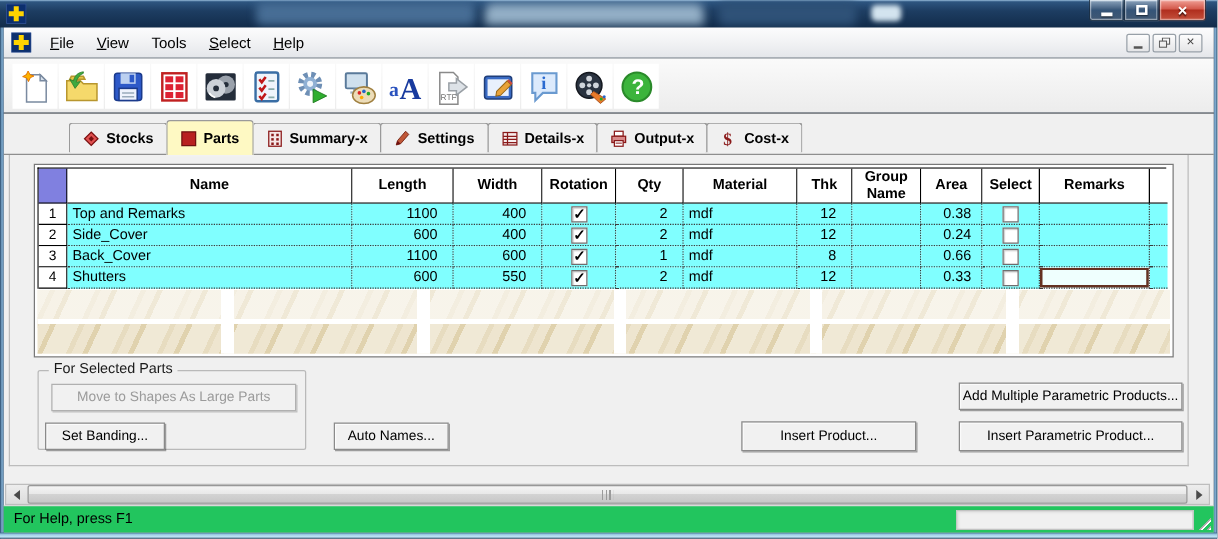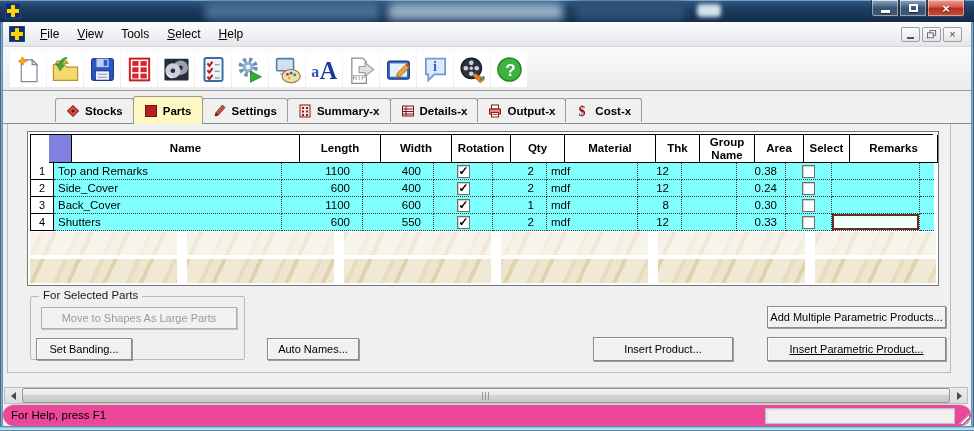--- a/index.html
+++ b/index.html
@@ -73,21 +73,21 @@
   .tab svg { width:14px; height:14px; }
 
   
   .panel-outline { position:absolute; left:7px; top:124px; width:944px; height:249px;
     border:1px solid #bcbcbc; border-top:none; }
 
   
   .table-region { position:absolute; left:27px; top:131px; width:912px; height:155px;
     border:1px solid #787878; background:#fff; overflow:hidden; z-index:2; }
   .grid { position:absolute; left:2px; top:2px; width:903px; border-left:1px solid #000; border-top:1px solid #000; }
-  .g-head { display:flex; height:28px;margin-left:18px; }
+  .g-head { display:flex; height:28px; }
   .g-row  { display:flex; height:17px; }
   .gc { flex:none; overflow:hidden; }
   .hcell { background:#fff; border-right:1px solid #000; border-bottom:1px solid #000;
     display:flex; align-items:center; justify-content:center; text-align:center;
     font-size:11.5px; font-weight:bold; line-height:1.1; }
   .corner { background:#8080e0; border-right:1px solid #000; border-bottom:1px solid #000; }
   .numcell { background:#fff; border-right:1px solid #000; border-bottom:1px solid #000;
     display:flex; align-items:center; justify-content:center; font-size:11px; }
   .dcell { background:#80ffff; border-right:1px dotted #3a3a3a; border-bottom:1px dotted #3a3a3a;
     font-size:11.5px; line-height:15px; padding-top:1px; white-space:nowrap; }
@@ -134,36 +134,36 @@
   .btn { position:absolute; background:#f1f1f1; border:1px solid #8a8a8a;
     box-shadow: inset 1px 1px 0 #fbfbfb, 1px 1px 0 rgba(0,0,0,.35);
     font-size:11px; color:#000; display:flex; align-items:center; justify-content:center;
     font-family:"Liberation Sans", sans-serif; white-space:nowrap; z-index:3; }
   .btn.disabled { color:#9b9b9b; border-color:#b0b0b0; box-shadow: 1px 1px 0 rgba(0,0,0,.2); }
   .btn-move    { left:41px; top:307px; width:196px; height:22px; }
   .btn-banding { left:36px; top:338px; width:96px;  height:22px; }
   .btn-autonames { left:267px; top:338px; width:92px; height:22px; }
   .btn-insertprod { left:593px; top:337px; width:140px; height:24px; }
   .btn-addmulti { left:767px; top:306px; width:179px; height:22px; }
-  .btn-insertparam { left:767px; top:337px; width:179px; height:24px;text-decoration:underline; }
+  .btn-insertparam { left:767px; top:337px; width:179px; height:24px; }
 
   
   .hscroll { position:absolute; left:4px; top:387px; width:964px; height:17px;
     background:linear-gradient(180deg,#ededed,#dcdcdc); border:1px solid #bdbdbd; }
   .hs-arrow { position:absolute; top:0; width:16px; height:15px; display:flex; align-items:center; justify-content:center; }
   .hs-arrow.left { left:0; } .hs-arrow.right { right:0; }
   .tri-l { width:0; height:0; border-style:solid; border-width:4px 5px 4px 0; border-color:transparent #4a4a4a transparent transparent; }
   .tri-r { width:0; height:0; border-style:solid; border-width:4px 0 4px 5px; border-color:transparent transparent transparent #4a4a4a; }
   .hs-thumb { position:absolute; left:17px; right:17px; top:0; height:15px; border:1px solid #979797; border-radius:2px;
     background:linear-gradient(180deg,#f4f4f4,#e9e9e9 45%,#d3d3d3 50%,#c7c7c7); }
   .hs-grip { position:absolute; left:50%; top:3px; width:9px; height:8px; transform:translateX(-50%);
     background: repeating-linear-gradient(90deg,#9a9a9a 0 1px, transparent 1px 3px); }
 
   
-  .statusbar { position:absolute; left:3px; top:404px; width:968px; height:22px; background:#ec4899; border-top:1px solid #d9d9d9;border-radius:11px; }
+  .statusbar { position:absolute; left:3px; top:404px; width:968px; height:22px; background:#22c55e; border-top:1px solid #d9d9d9; }
   .status-text { position:absolute; left:8px; top:4px; font-size:11.5px; color:#000; }
   .status-pane { position:absolute; right:16px; top:3px; width:190px; height:16px; border:1px solid #c2c2c2;
     box-shadow: inset 1px 1px 2px rgba(0,0,0,.08); background:#f0f0f0; }
   .resize-grip { position:absolute; right:2px; bottom:2px; width:13px; height:13px;
     background: repeating-linear-gradient(135deg, transparent 0 2px, #ababab 2px 3.5px, #fdfdfd 3.5px 4.5px);
     clip-path: polygon(100% 0, 100% 100%, 0 100%); }
 </style>
 </head>
 <body>
 
@@ -360,36 +360,36 @@
         <span>Stocks</span>
       </div>
       <div class="tab active">
         <svg viewBox="0 0 14 14">
           <rect x="1.5" y="1.5" width="11" height="11" fill="#b82020" stroke="#701010"></rect>
         </svg>
         <span>Parts</span>
       </div>
       <div class="tab">
         <svg viewBox="0 0 14 14">
-          <path d="M2 12l1-3.5L9.5 1 12 3.5 5.5 11z" fill="#c05838" stroke="#702010" stroke-width=".7"></path>
-          <path d="M2 12l3.5-1L3 8.5z" fill="#701010"></path>
-        </svg>
-        <span>Settings</span>
-      </div>
-      <div class="tab">
-        <svg viewBox="0 0 14 14">
           <rect x="2" y="1" width="10" height="12" fill="#f6e6e6" stroke="#8a1a1a"></rect>
           <rect x="4" y="3" width="2" height="2" fill="#8a1a1a"></rect>
             <rect x="8" y="3" width="2" height="2" fill="#8a1a1a"></rect>
           <rect x="4" y="6.5" width="2" height="2" fill="#8a1a1a"></rect>
             <rect x="8" y="6.5" width="2" height="2" fill="#8a1a1a"></rect>
           <rect x="4" y="10" width="2" height="2" fill="#8a1a1a"></rect>
             <rect x="8" y="10" width="2" height="2" fill="#8a1a1a"></rect>
         </svg>
         <span>Summary-x</span>
+      </div>
+      <div class="tab">
+        <svg viewBox="0 0 14 14">
+          <path d="M2 12l1-3.5L9.5 1 12 3.5 5.5 11z" fill="#c05838" stroke="#702010" stroke-width=".7"></path>
+          <path d="M2 12l3.5-1L3 8.5z" fill="#701010"></path>
+        </svg>
+        <span>Settings</span>
       </div>
       <div class="tab">
         <svg viewBox="0 0 14 14">
           <rect x="1.5" y="2" width="11" height="10" fill="#f6ecec" stroke="#8a1a1a"></rect>
           <line x1="1.5" y1="5" x2="12.5" y2="5" stroke="#8a1a1a"></line>
           <line x1="1.5" y1="7.5" x2="12.5" y2="7.5" stroke="#8a1a1a"></line>
           <line x1="1.5" y1="10" x2="12.5" y2="10" stroke="#8a1a1a"></line>
           <line x1="5" y1="2" x2="5" y2="12" stroke="#8a1a1a"></line>
         </svg>
         <span>Details-x</span>
@@ -478,21 +478,21 @@
         <div class="gc dcell txt c-name">Back_Cover</div>
         <div class="gc dcell num c-len">1100</div>
         <div class="gc dcell num c-wid">600</div>
         <div class="gc dcell ctr c-rot">
             <span class="cb checked"></span>
           </div>
         <div class="gc dcell num c-qty">1</div>
         <div class="gc dcell txt c-mat">mdf</div>
         <div class="gc dcell num c-thk">8</div>
         <div class="gc dcell txt c-grp"></div>
-        <div class="gc dcell num-sm c-area">0.30</div>
+        <div class="gc dcell num-sm c-area">0.66</div>
         <div class="gc dcell ctr c-sel">
             <span class="cb"></span>
           </div>
         <div class="gc dcell txt c-rem"></div>
         <div class="gc dcell nob c-sliver"></div>
       </div>
 
       <div class="g-row">
         <div class="gc numcell c-num">4</div>
         <div class="gc dcell txt c-name">Shutters</div>

